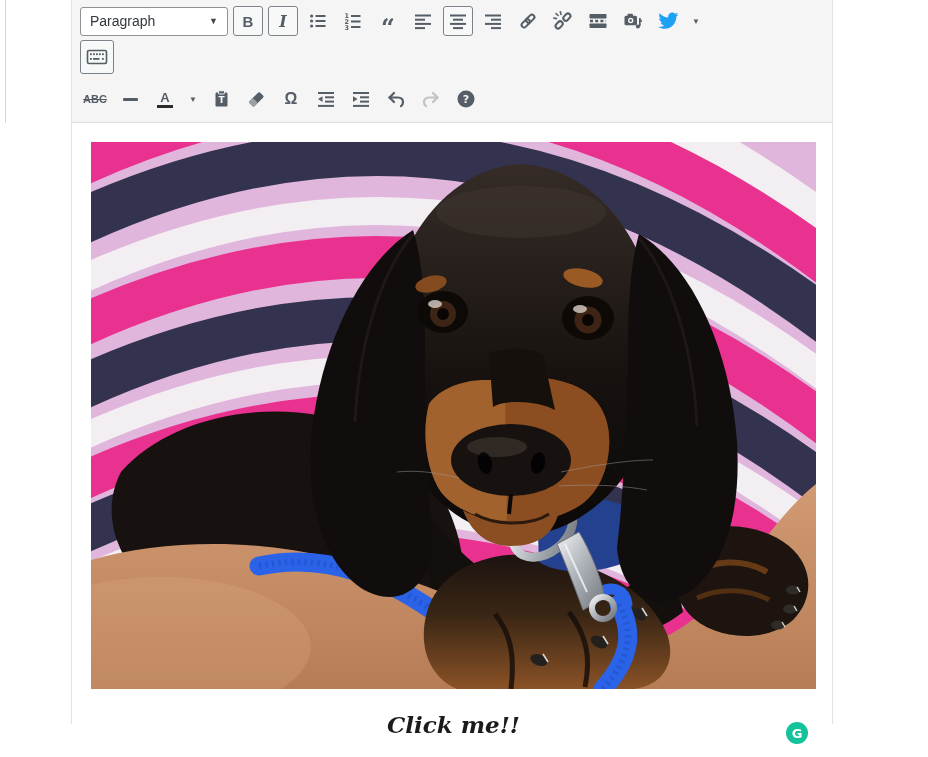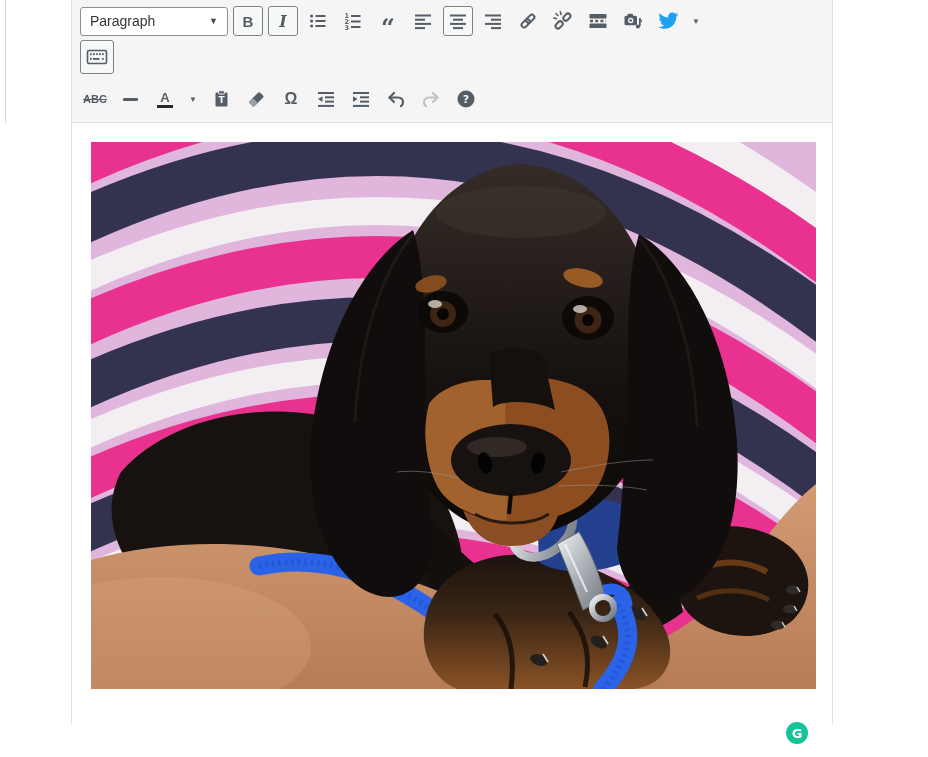--- a/index.html
+++ b/index.html
@@ -417,19 +417,20 @@
 
             <g stroke="#9c9c9c" stroke-width="1" opacity="0.5" fill="none">
               <path d="M470,330 C510,322 540,318 562,318"></path>
               <path d="M468,344 C506,342 534,344 556,348"></path>
               <path d="M368,336 C344,330 324,328 306,330"></path>
             </g>
           </g>
         </svg>
       </div>
 
+      <p class="caption">Click me!!</p>
     </div>
 
     <div class="grammarly">
       <span>G</span>
     </div>
   </div>
 </div>
 
 </body></html>

